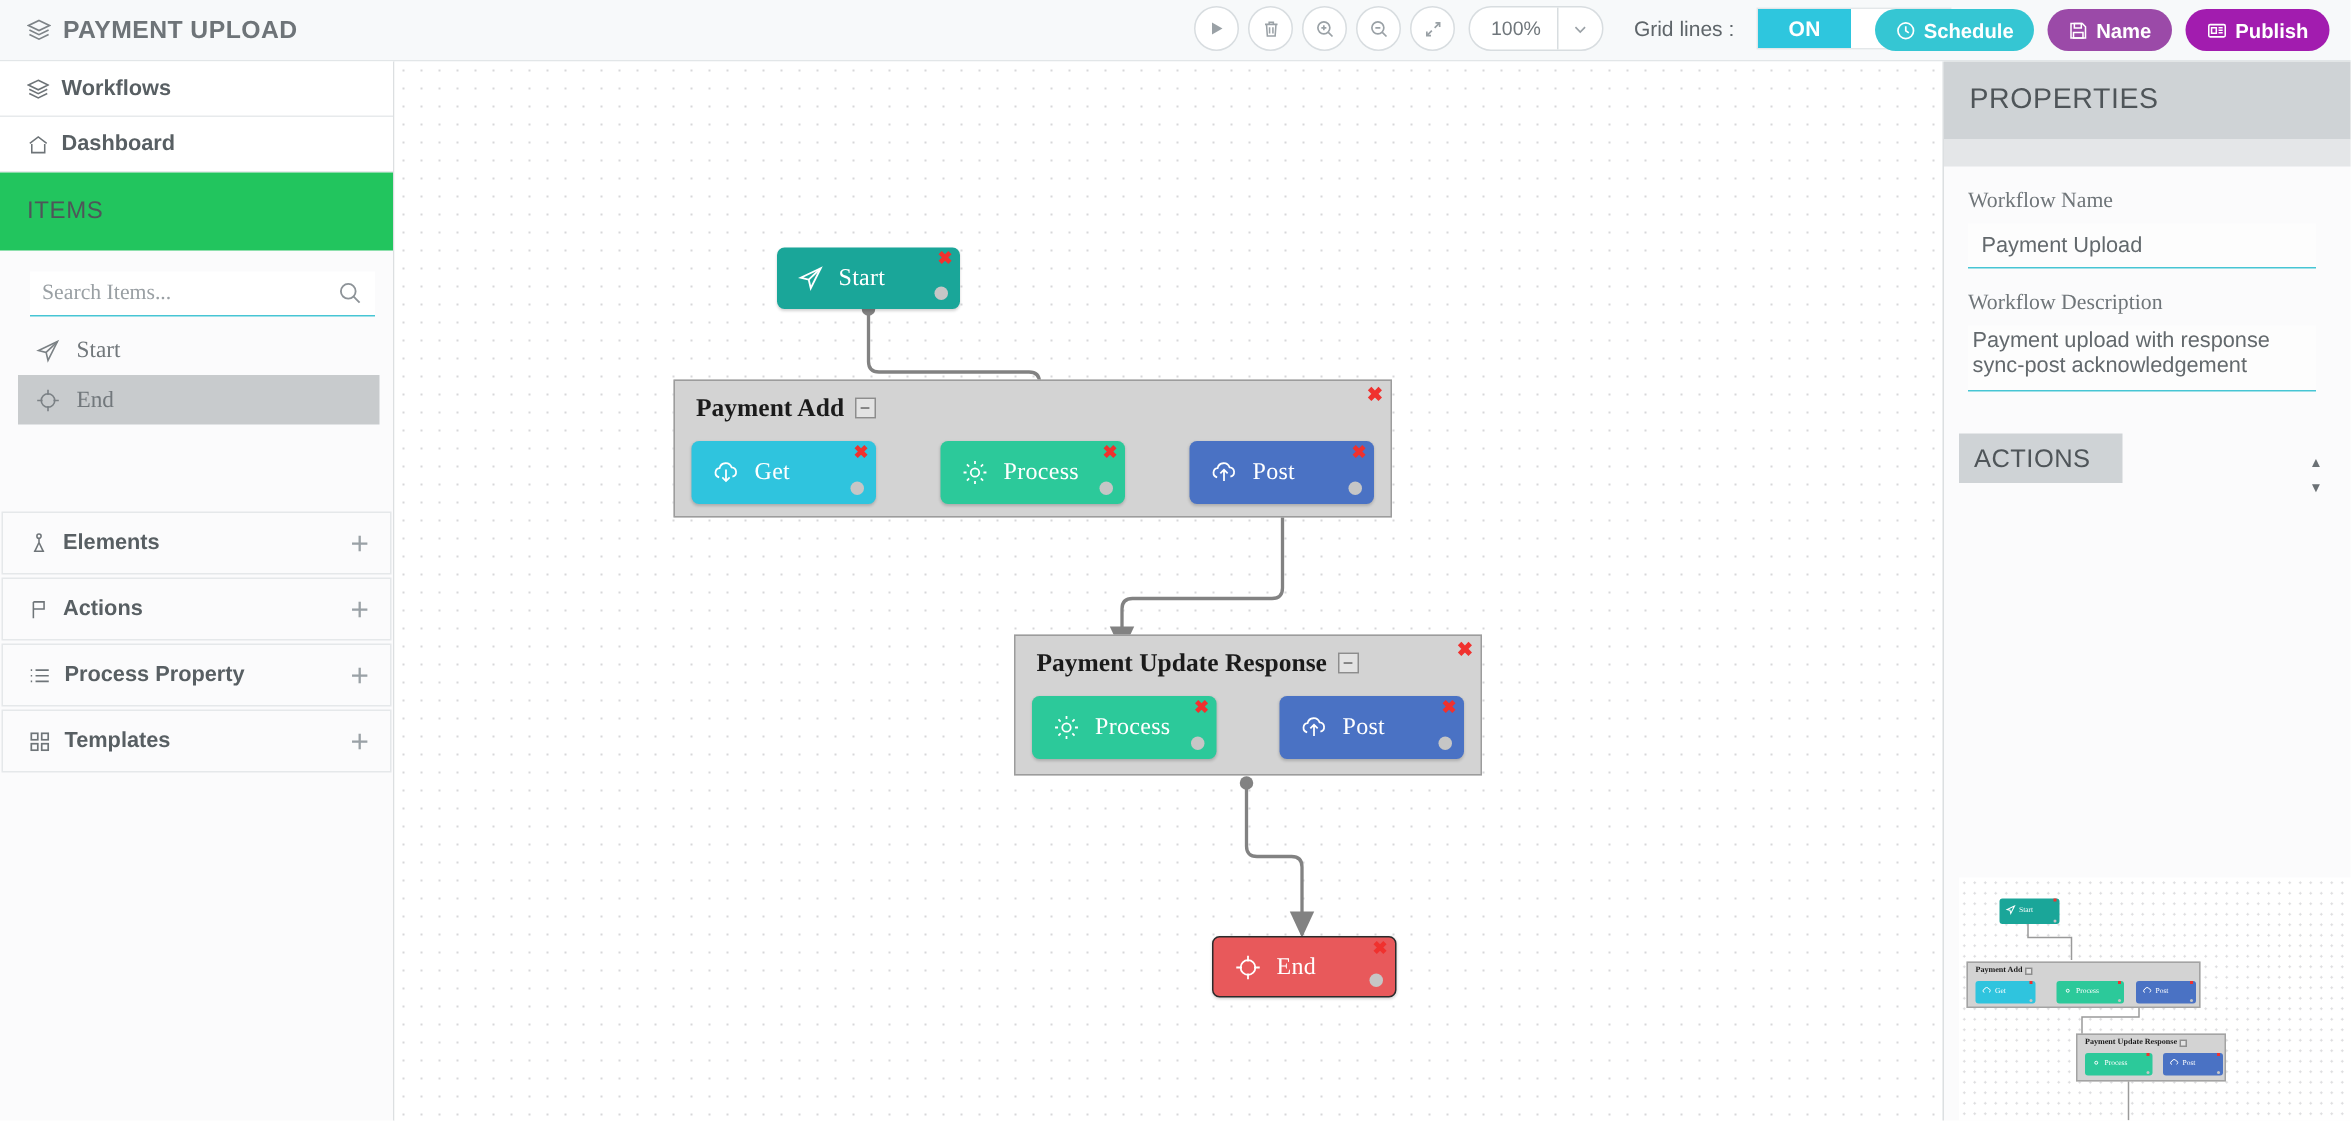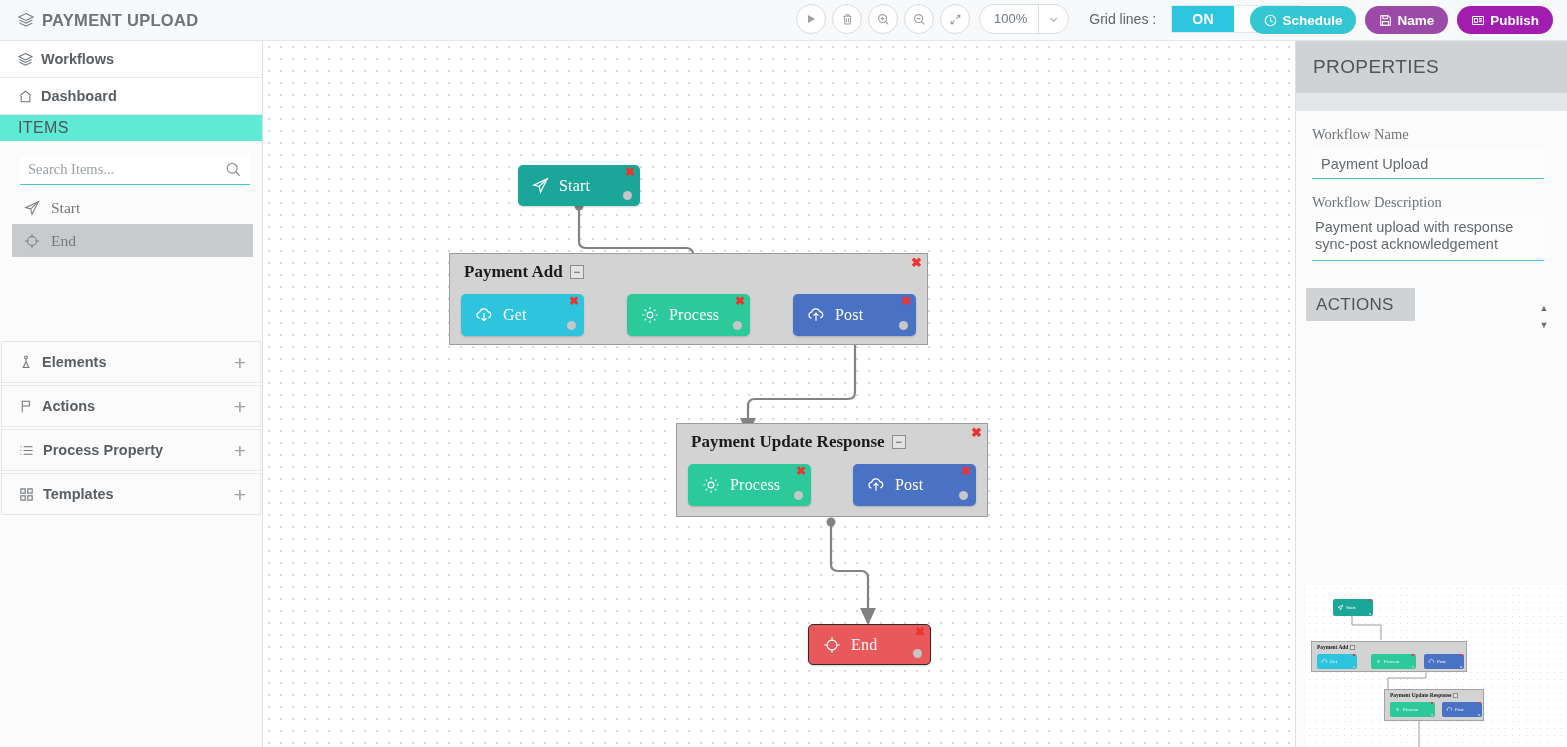--- a/index.html
+++ b/index.html
@@ -90,21 +90,21 @@
     border-right: 1px solid #dcdfe1;
   }
   .nav-row {
     height: 37px; display: flex; align-items: center; gap: 8px;
     padding-left: 18px; border-bottom: 1px solid #e7eaec;
     color: #585f63; font-size: 14.5px; font-weight: bold;
     background: #fff; cursor: pointer;
   }
   .nav-row svg { display:block; flex: 0 0 auto; }
   #items-header {
-    height: 26px; background: #5eead4; display: flex; align-items: center;
+    height: 52px; background: #22c55e; display: flex; align-items: center;
     padding-left: 18px; color: #4f5559; font-size: 16px; letter-spacing: .4px;
   }
   #search-wrap {
     margin: 14px 12px 6px 20px; position: relative;
     height: 30px; border-bottom: 1px solid #47c5d4; background: #fff;
     display: flex; align-items: center;
   }
   #search-input {
     border: none; outline: none; background: transparent;
     width: 100%; height: 100%; padding: 0 30px 0 8px;

